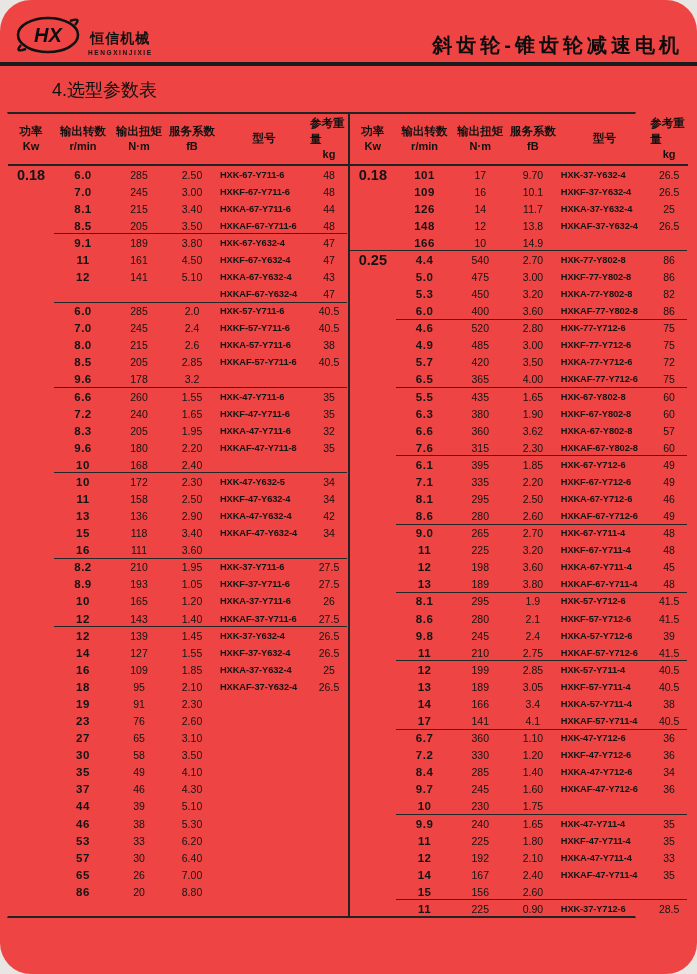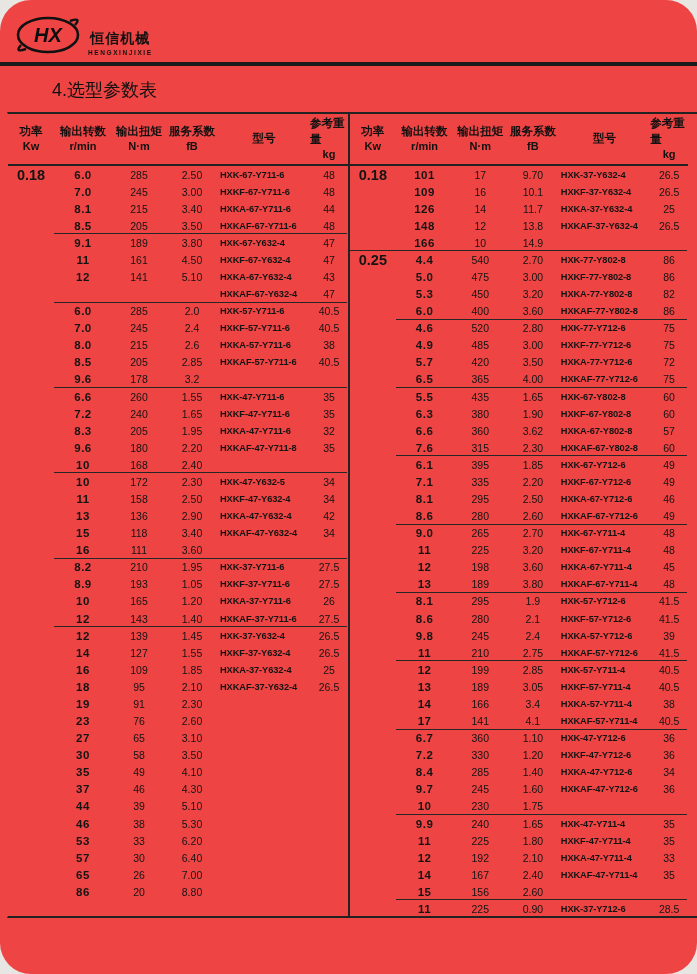--- a/index.html
+++ b/index.html
@@ -14,21 +14,21 @@
   .logo-wrap { position:absolute; left:12px; top:2px; display:flex; align-items:flex-end; }
   .brand-text { margin-left:4px; margin-bottom:4px; }
   .brand-cn { font-weight:bold; font-size:14px; letter-spacing:1px; color:#111;text-align:center; }
   .brand-en { font-size:6.5px; font-weight:bold; letter-spacing:1.6px; color:#111; margin-top:1px; }
   .doc-title { position:absolute; right:14px; top:24px; font-size:20px; font-weight:bold; letter-spacing:4px; color:#0d0d0d; }
   .rule { position:absolute; top:62px; left:0; width:697px; height:4px; background:#1b1b1b; }
   .section-title { position:absolute; top:78px; left:12px; font-size:18px; color:#111;margin-left:40px; }
 
   
   .sel-table {
-    position:absolute; top:112px; left:7px; width:691px; height:806px;
+    position:absolute; top:112px; left:7px; width:629px; height:806px;
     border-top:2px solid #222; border-bottom:2px solid #222;
     border-left:1px solid #777; border-right:1px solid #777;
     display:flex; box-sizing:border-box;
   }
   .half { width:340px; box-sizing:border-box; }
   .half.right { border-left:2px solid #222; }
 
   .thead { height:52px; border-bottom:2px solid #222; display:flex; box-sizing:border-box; }
   .th { display:flex; flex-direction:column; justify-content:center; align-items:center;
         font-weight:bold; font-size:11.5px; line-height:1.35; color:#111; }
@@ -61,20 +61,21 @@
         <ellipse cx="36" cy="25" rx="30" ry="17" fill="none" stroke="#111" stroke-width="2.6"></ellipse>
         <path d="M 58 11 Q 70 7 63 15" fill="none" stroke="#111" stroke-width="2.4"></path>
         <path d="M 14 39 Q 2 43 9 35" fill="none" stroke="#111" stroke-width="2.4"></path>
         <text x="36" y="32" text-anchor="middle" font-family="Liberation Sans, sans-serif" font-size="20" font-weight="bold" font-style="italic" fill="#0d0d0d">HX</text>
       </svg>
       <div class="brand-text">
         <div class="brand-cn">恒信机械</div>
         <div class="brand-en">HENGXINJIXIE</div>
       </div>
     </div>
+    <div class="doc-title">斜齿轮-锥齿轮减速电机</div>
   </div>
 
   <div class="rule"></div>
 
   <div class="section-title">4.选型参数表</div>
 
   <div class="sel-table">
 
     <div class="half left">
       <div class="thead">

